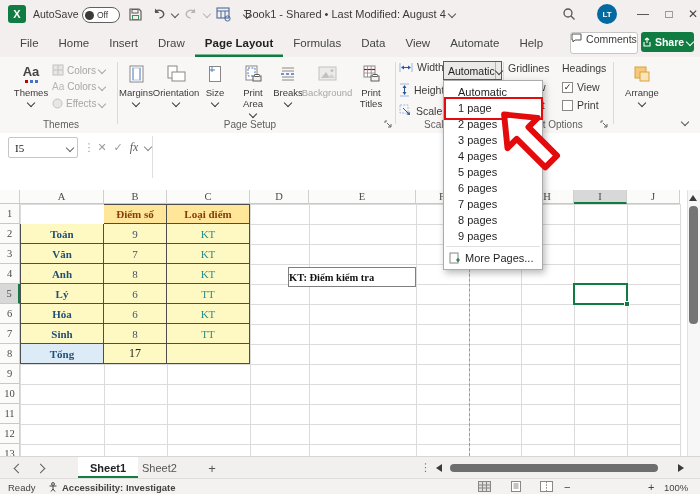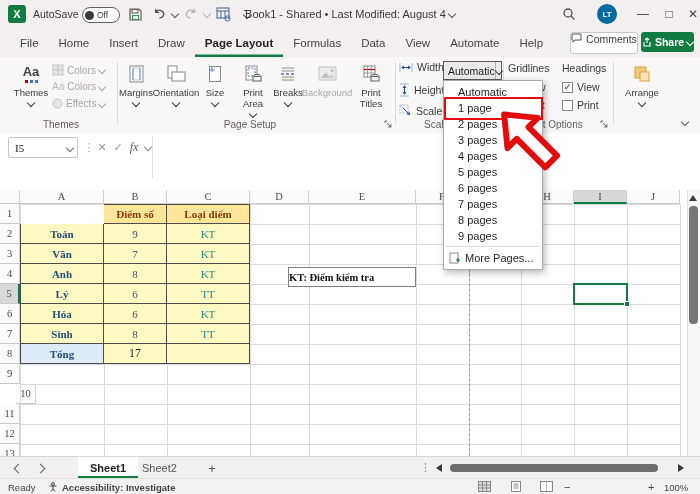--- a/index.html
+++ b/index.html
@@ -450,21 +450,21 @@
       <div class="colhdr" style="left: 627px; top: 0px; width: 53px; height: 14px;">J</div>
       <div class="rowhdr" style="left: 0px; top: 14px; width: 20px; height: 20px;">1</div>
       <div class="rowhdr" style="left: 0px; top: 34px; width: 20px; height: 20px;">2</div>
       <div class="rowhdr" style="left: 0px; top: 54px; width: 20px; height: 20px;">3</div>
       <div class="rowhdr" style="left: 0px; top: 74px; width: 20px; height: 20px;">4</div>
       <div class="rowhdr hdrsel" style="left: 0px; top: 94px; width: 20px; height: 20px; border-right: 2px solid rgb(16, 124, 65);">5</div>
       <div class="rowhdr" style="left: 0px; top: 114px; width: 20px; height: 20px;">6</div>
       <div class="rowhdr" style="left: 0px; top: 134px; width: 20px; height: 20px;">7</div>
       <div class="rowhdr" style="left: 0px; top: 154px; width: 20px; height: 20px;">8</div>
       <div class="rowhdr" style="left: 0px; top: 174px; width: 20px; height: 20px;">9</div>
-      <div class="rowhdr" style="left: 16px; top: 194px; width: 20px; height: 20px;">10</div>
+      <div class="rowhdr" style="left: 0px; top: 194px; width: 20px; height: 20px;">10</div>
       <div class="rowhdr" style="left: 0px; top: 214px; width: 20px; height: 20px;">11</div>
       <div class="rowhdr" style="left: 0px; top: 234px; width: 20px; height: 20px;">12</div>
       <div class="rowhdr" style="left: 0px; top: 254px; width: 20px; height: 20px;">13</div>
       <div class="gl" style="left: 20px; top: 14px; width: 1px; height: 260px;"></div>
       <div class="gl" style="left: 104px; top: 14px; width: 1px; height: 260px;"></div>
       <div class="gl" style="left: 167px; top: 14px; width: 1px; height: 260px;"></div>
       <div class="gl" style="left: 250px; top: 14px; width: 1px; height: 260px;"></div>
       <div class="gl" style="left: 309px; top: 14px; width: 1px; height: 260px;"></div>
       <div class="gl" style="left: 416px; top: 14px; width: 1px; height: 260px;"></div>
       <div class="gl" style="left: 469px; top: 14px; width: 1px; height: 260px;"></div>

